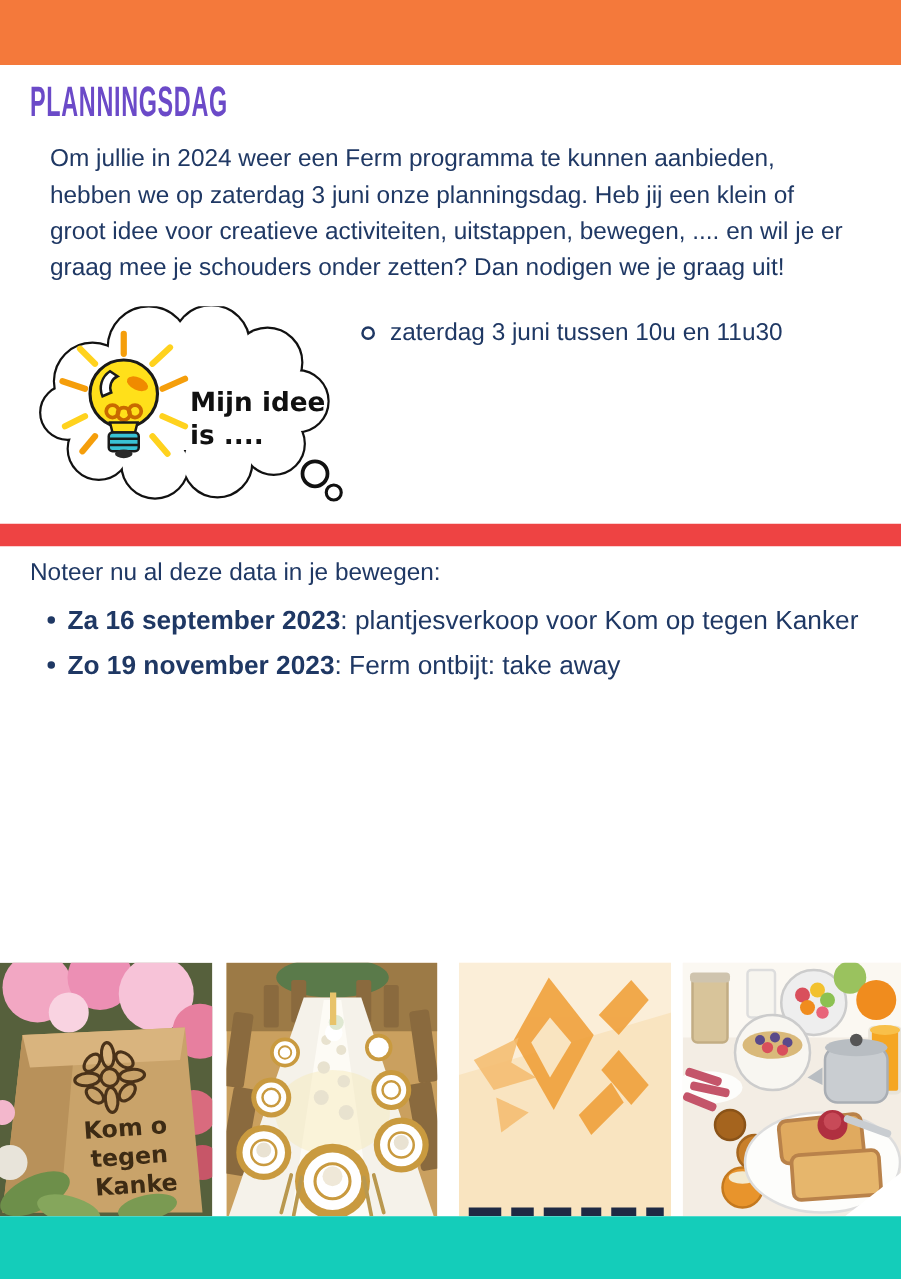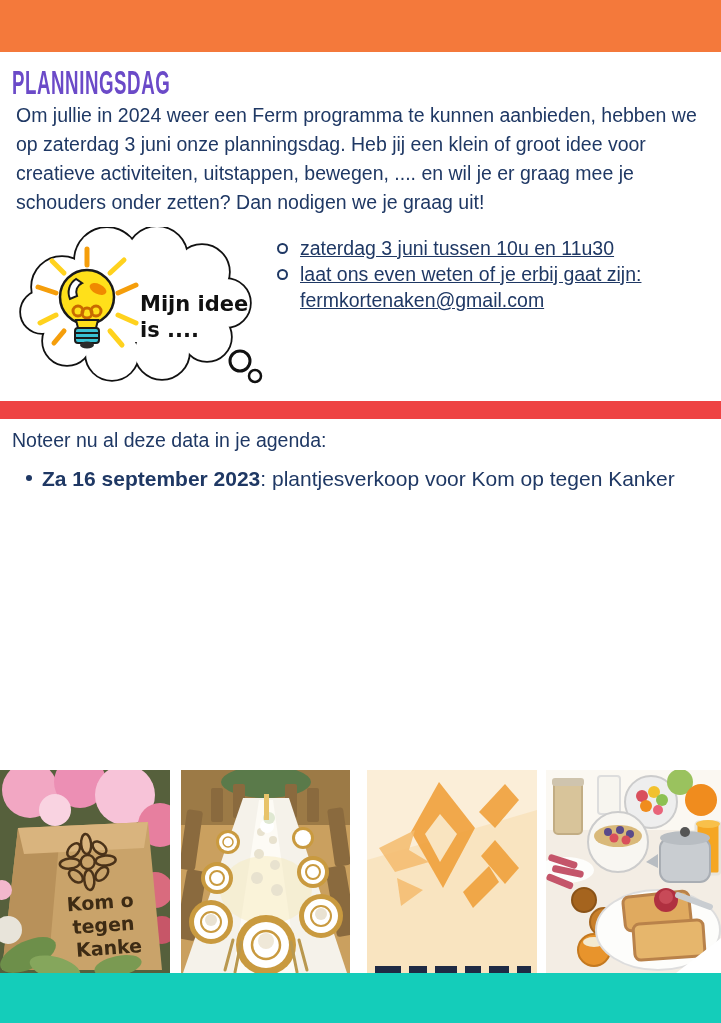--- a/index.html
+++ b/index.html
@@ -2,37 +2,37 @@
 <html><head>
 <meta charset="utf-8">
 <style>
   html,body{margin:0;padding:0;}
   body{
     width:721px;height:1023px;position:relative;background:#ffffff;
     font-family:"Liberation Sans", sans-serif;color:#1f3864;overflow:hidden;
   }
   .topbar{height:52px;background:#f4793b;}
   .bottombar{position:absolute;left:0;bottom:0;width:721px;height:50px;background:#14cdba;}
-  .content{padding:0 12px;}
+  .content{padding:0 24px;}
   .section-heading{
     color:#6b4ac8;font-weight:700;font-size:34px;line-height:30px;margin:0;
     transform:scaleX(0.55);transform-origin:left center;white-space:nowrap;letter-spacing:1px;
   }
   .h-wrap1{margin-top:15px;}
   .h-wrap2{margin-top:27px;}
-  p.body{font-size:19.5px;line-height:29px;margin:4px;}
+  p.body{font-size:19.5px;line-height:29px;margin:16px;}
   .p1{margin-top:16px;}
   .p2{margin-top:6px;}
   .idea-row{display:flex;margin-top:10px;align-items:flex-start;}
   .idea-art{width:252px;height:160px;flex:none;}
   ul.details{
     list-style:none;margin:8px 0 0 0;padding:0 0 0 10px;
     font-size:19.5px;line-height:26px;width:436px;
   }
-  ul.details li{position:relative;padding-left:26px;margin:0;text-decoration:underline;}
+  ul.details li{position:relative;padding-left:26px;margin:0;}
   ul.details li::before{
     content:"";position:absolute;left:3px;top:8px;width:7px;height:7px;
     border:2.5px solid #1f3864;border-radius:50%;background:#fff;
   }
   .divider{height:18px;background:#ee4343;margin-top:14px;}
   .intro{font-size:19.5px;line-height:24px;margin:9px 0 0 0;}
   ul.agenda{list-style:none;margin:15px 0 0 0;padding:0 0 0 14px;font-size:21px;line-height:23px;}
   ul.agenda li{position:relative;padding-left:16px;margin:0 0 13px 0;}
   ul.agenda li::before{
     content:"";position:absolute;left:0;top:8px;width:6px;height:6px;
@@ -118,34 +118,37 @@
       <line x1="63" y1="106" x2="87" y2="106" stroke="#1a1a1a" stroke-width="2"></line>
       <line x1="63" y1="111" x2="87" y2="111" stroke="#1a1a1a" stroke-width="2"></line>
       <ellipse cx="75" cy="118" rx="7" ry="3.5" fill="#2a2a2a"></ellipse>
 
       <text x="128" y="84" font-size="21" font-weight="700" fill="#111111" font-family="DejaVu Sans, sans-serif">Mijn idee</text>
       <text x="128" y="110" font-size="21" font-weight="700" fill="#111111" font-family="DejaVu Sans, sans-serif">is ....</text>
     </svg>
 
     <ul class="details">
       <li>zaterdag 3 juni tussen 10u en 11u30</li>
-      <li>laat ons even weten of je erbij gaat zijn: fermkortenaken@gmail.com</li>
     </ul>
   </div>
 
 </div>
 
 <div class="divider"></div>
 
 <div class="content">
-  <p class="intro">Noteer nu al deze data in je agenda:</p>
+  <p class="intro">Noteer nu al deze data in je bewegen:</p>
 
   <ul class="agenda">
     <li>
       <div class="agenda-line"><span class="agenda-date">Za 16 september 2023</span><span>: plantjesverkoop voor Kom op tegen Kanker</span></div>
+
+    </li>
+    <li>
+      <div class="agenda-line"><span class="agenda-date">Zo 19 november 2023</span><span>: Ferm ontbijt: take away</span></div>
 
     </li>
   </ul>
 </div>
 
 <div class="photos">
 
   <div class="photo ph1">
     <svg width="170" height="203" viewBox="0 0 170 203" xmlns="http://www.w3.org/2000/svg">
       <rect width="170" height="203" fill="#56603c"></rect>

